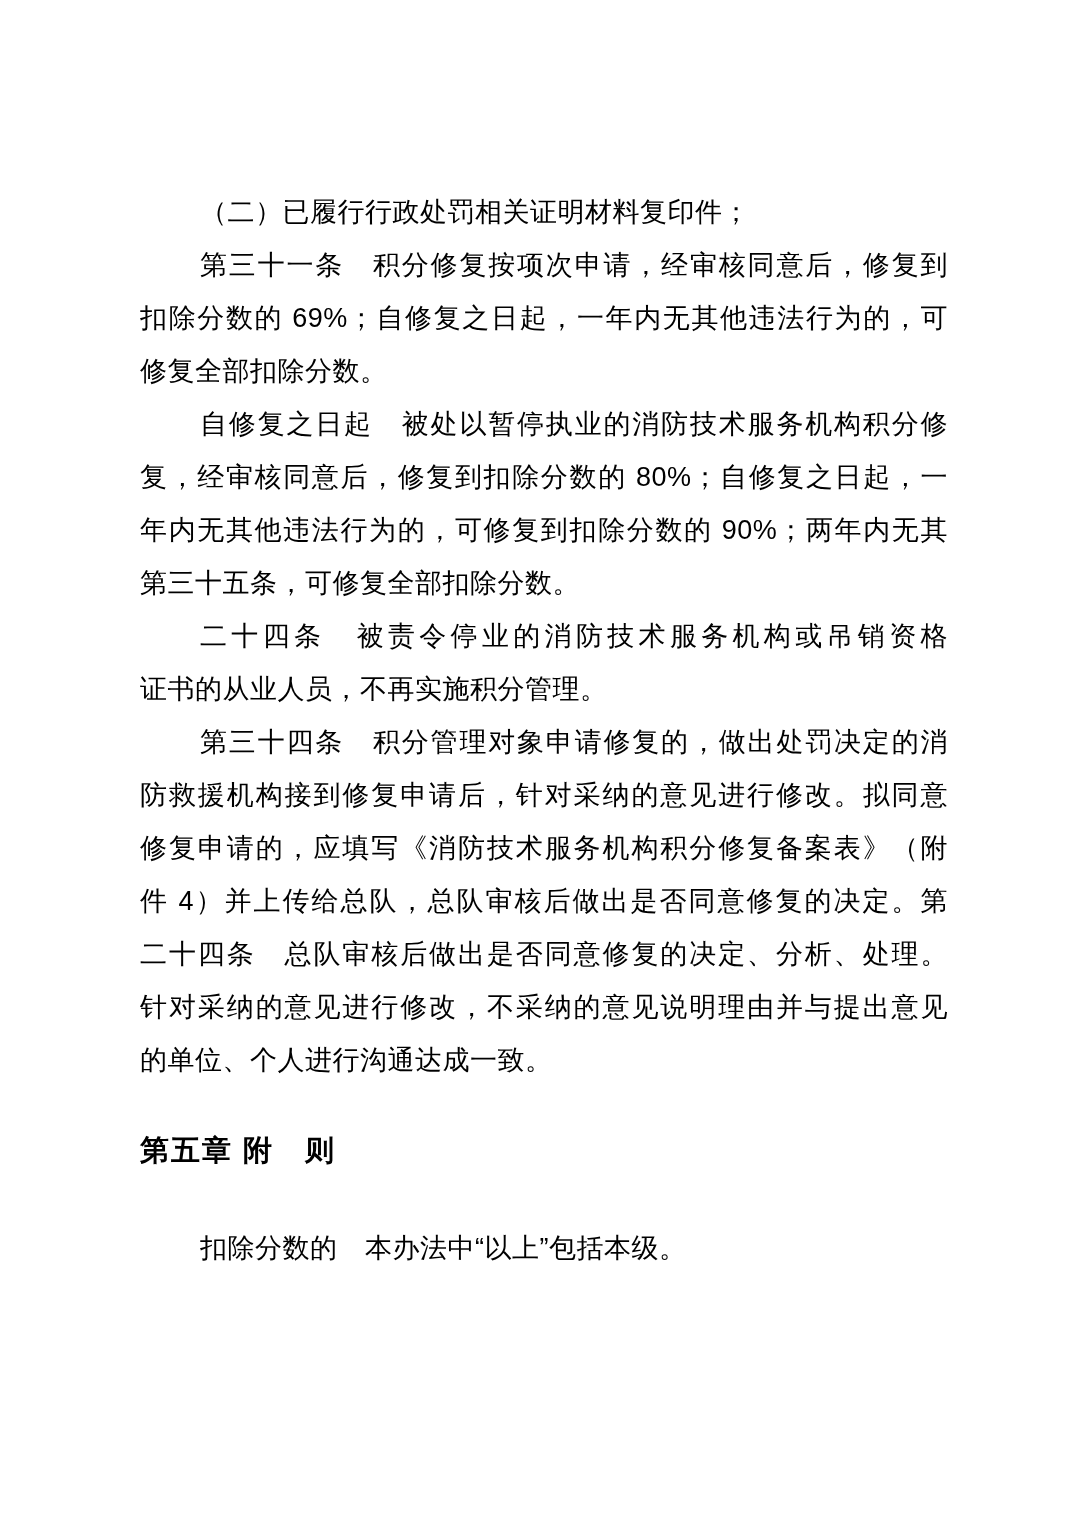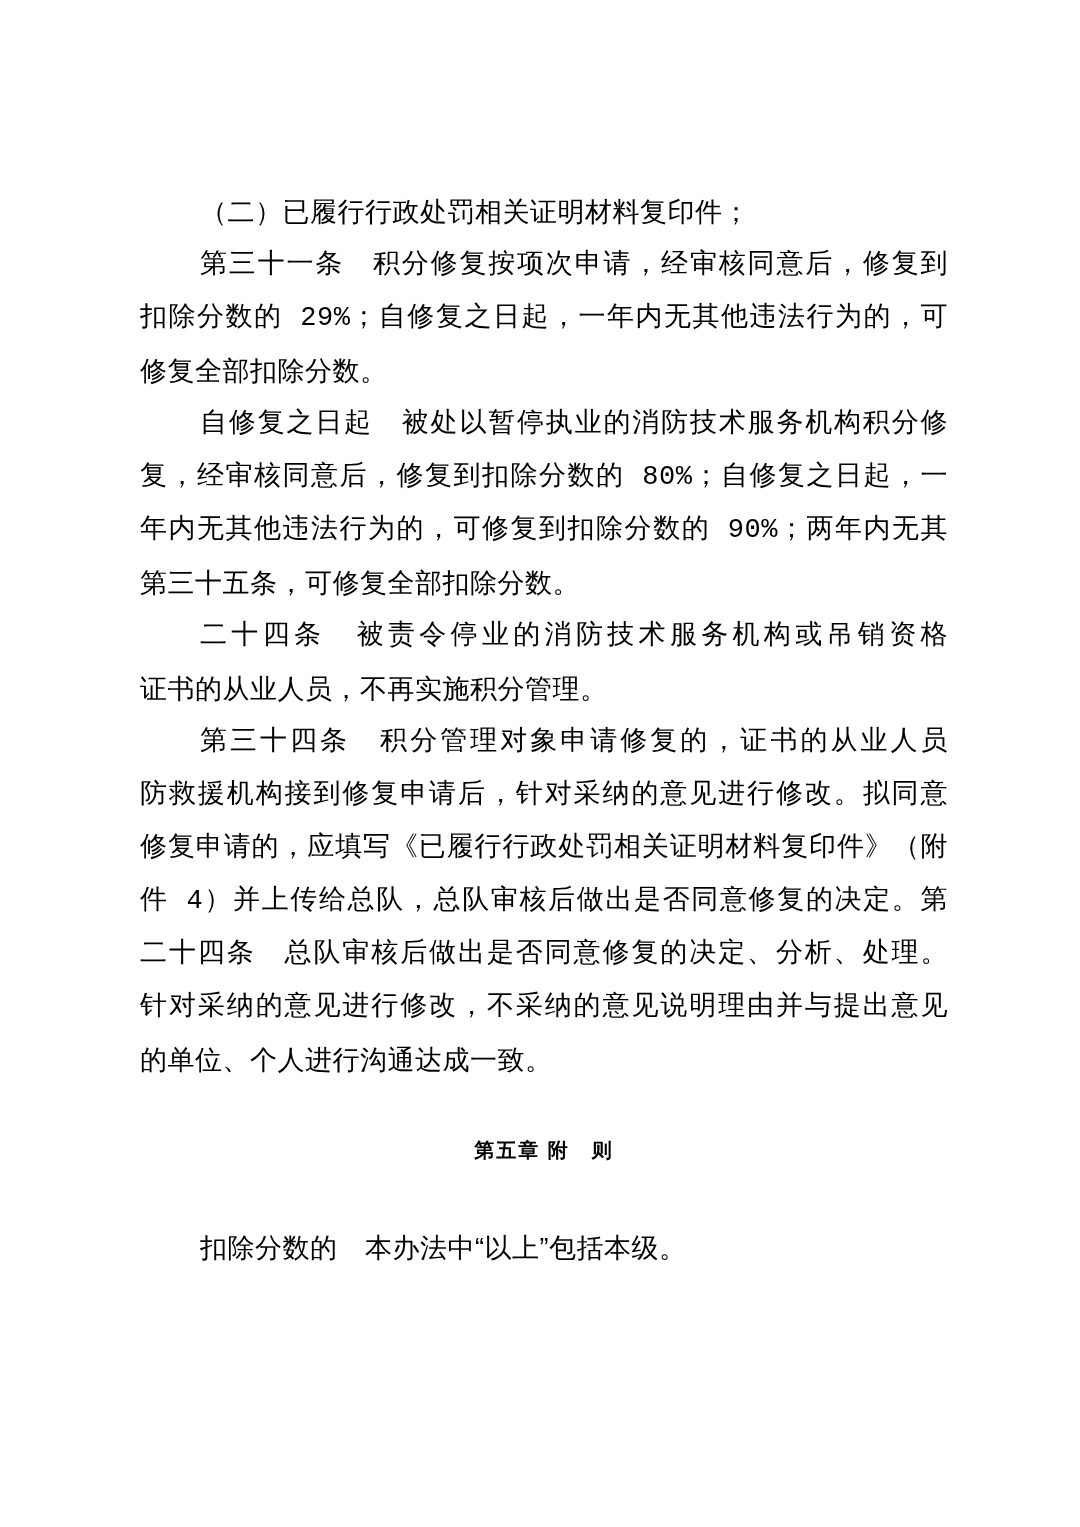--- a/index.html
+++ b/index.html
@@ -7,25 +7,25 @@
     position:relative;width:1080px;height:1347px;background:#ffffff;
     overflow:hidden;font-family:"Liberation Sans",sans-serif;color:#000;
   }
   
   .doc{
     position:absolute;left:140px;top:186px;width:808px;
     font-size:27px;line-height:53px;color:#000;
     letter-spacing:0.5px;
   }
   .ln{height:53px;overflow:hidden;white-space:nowrap;}
-  .ln.j{white-space:normal;text-align:justify;text-align-last:justify;font-family:Liberation Mono, monospace;}
+  .ln.j{white-space:normal;text-align:justify;text-align-last:justify;}
   .ln.ind{text-indent:60px;}
   .chapter{
-    height:53px;margin-top:37px;text-align:center;
-    font-weight:bold;font-size:20px;letter-spacing:2px;
+    height:53px;margin-top:37px;
+    font-weight:bold;font-size:29px;letter-spacing:2px;
   }
   .closing{height:53px;margin-top:45px;text-indent:60px;overflow:hidden;white-space:nowrap;}
   
   .pagenum{
     position:absolute;left:862px;top:1391px;width:110px;text-align:center;
     font-family:"Liberation Serif",serif;font-size:24px;color:#3f3f3f;letter-spacing:4px;
   }
   
   .wm-wechat{position:absolute;left:748px;top:1450px;width:66px;height:54px;z-index:1;}
   .wm-text{
@@ -47,31 +47,31 @@
   }
 </style>
 </head>
 <body>
 
 <div class="page">
 
   <div class="doc">
     <div class="ln ind">（二）已履行行政处罚相关证明材料复印件；</div>
     <div class="ln ind j">第三十一条　积分修复按项次申请，经审核同意后，修复到</div>
-    <div class="ln j">扣除分数的 29%；自修复之日起，一年内无其他违法行为的，可</div>
+    <div class="ln j">扣除分数的 69%；自修复之日起，一年内无其他违法行为的，可</div>
     <div class="ln">修复全部扣除分数。</div>
     <div class="ln ind j">自修复之日起　被处以暂停执业的消防技术服务机构积分修</div>
     <div class="ln j">复，经审核同意后，修复到扣除分数的 80%；自修复之日起，一</div>
     <div class="ln j">年内无其他违法行为的，可修复到扣除分数的 90%；两年内无其</div>
     <div class="ln">第三十五条，可修复全部扣除分数。</div>
     <div class="ln ind j">二十四条　被责令停业的消防技术服务机构或吊销资格</div>
     <div class="ln">证书的从业人员，不再实施积分管理。</div>
-    <div class="ln ind j">第三十四条　积分管理对象申请修复的，证书的从业人员</div>
+    <div class="ln ind j">第三十四条　积分管理对象申请修复的，做出处罚决定的消</div>
     <div class="ln j">防救援机构接到修复申请后，针对采纳的意见进行修改。拟同意</div>
-    <div class="ln j">修复申请的，应填写《已履行行政处罚相关证明材料复印件》（附</div>
+    <div class="ln j">修复申请的，应填写《消防技术服务机构积分修复备案表》（附</div>
     <div class="ln j">件 4）并上传给总队，总队审核后做出是否同意修复的决定。第</div>
     <div class="ln j">二十四条　总队审核后做出是否同意修复的决定、分析、处理。</div>
     <div class="ln j">针对采纳的意见进行修改，不采纳的意见说明理由并与提出意见</div>
     <div class="ln">的单位、个人进行沟通达成一致。</div>
 
     <div class="chapter">第五章 附　则</div>
 
     <div class="closing">扣除分数的　本办法中“以上”包括本级。</div>
   </div>
 

